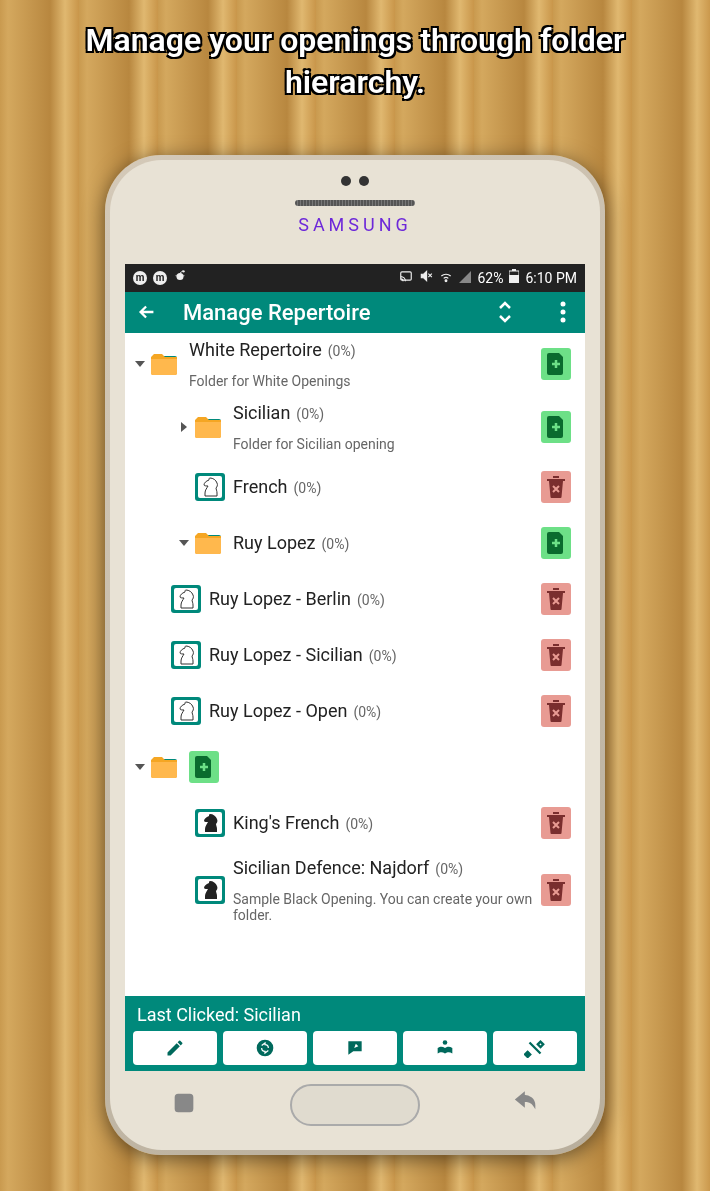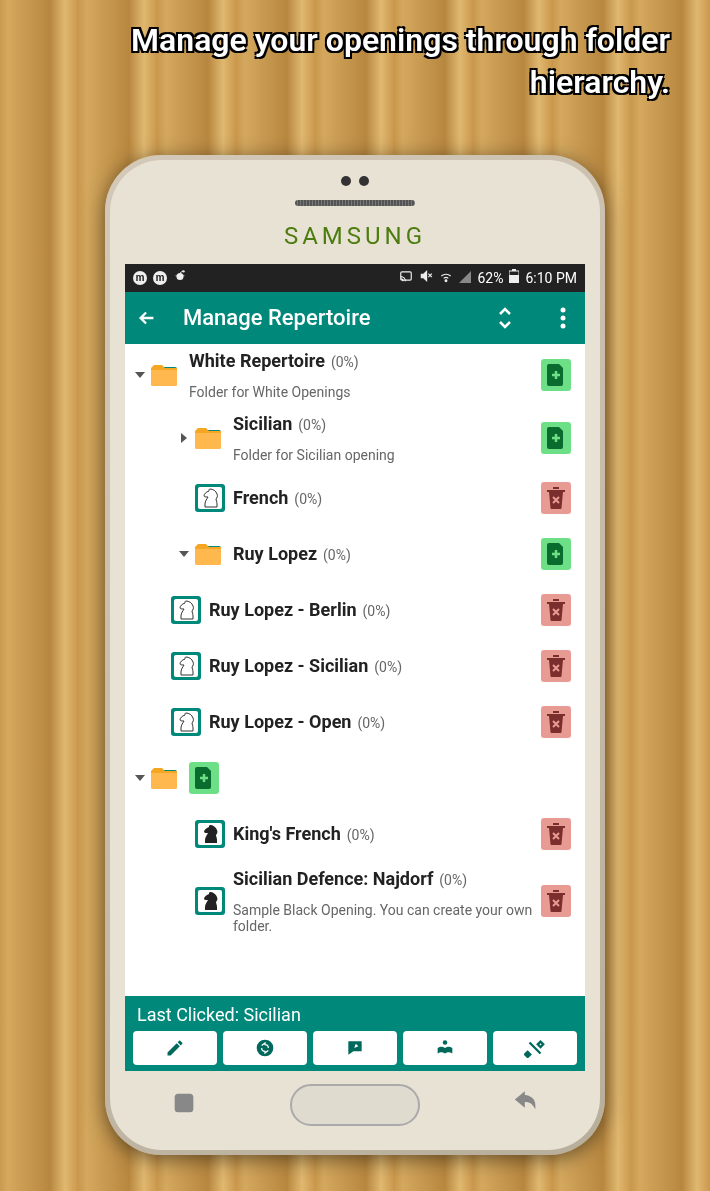--- a/index.html
+++ b/index.html
@@ -8,21 +8,21 @@
   width: 710px;
   height: 1191px;
   background: repeating-linear-gradient(90deg, #c99a4f 0, #d4a85e 8px, #b8873f 50px, #e0b870 65px, #c9964a 79px);
   position: relative;
   overflow: hidden;
 }
 .caption {
   color: #fff;
   font-size: 32px;
   font-weight: 600;
-  text-align: right;
+  text-align: center;
   padding: 20px 40px 0;
   text-shadow: -2px -2px 0 #000, 2px -2px 0 #000, -2px 2px 0 #000, 2px 2px 0 #000;
   line-height: 1.3;
 }
 .phone {
   position: absolute;
   left: 50%;
   top: 155px;
   transform: translateX(-50%);
   width: 500px;
@@ -37,21 +37,21 @@
   background: #e8e2d5;
   border-radius: 52px;
   padding: 10px;
   display: flex;
   flex-direction: column;
   align-items: center;
 }
 .phone-top { height: 95px; width: 100%; text-align: center; position: relative; }
 .sensor { width: 10px; height: 10px; background: #333; border-radius: 50%; display: inline-block; margin: 6px 4px; }
 .speaker { width: 120px; height: 6px; background: repeating-linear-gradient(90deg,#555 0 2px,#777 2px 3px); border-radius: 3px; margin: 4px auto; }
-.brand { font-size: 24px; letter-spacing: 4px; color: #4d7c0f; font-weight: 400; margin-top: 16px; }
+.brand { font-size: 18px; letter-spacing: 4px; color: #6d28d9; font-weight: 400; margin-top: 8px; }
 .screen {
   width: 460px;
   height: 816px;
   background: #fff;
   overflow: hidden;
   display: flex;
   flex-direction: column;
 }
 .status-bar {
   background: #222;
@@ -61,36 +61,36 @@
   align-items: center;
   justify-content: space-between;
   padding: 0 8px;
   font-size: 14px;
 }
 .status-left, .status-right { display: flex; align-items: center; gap: 6px; }
 .st-dot { width: 14px; height: 14px; border-radius: 50%; background: #eee; display: inline-flex; align-items: center; justify-content: center; font-size: 10px; color: #222; font-weight: bold; }
 .app-bar {
   background: #00897b;
   color: #fff;
-  height: 52px;
+  height: 41px;
   display: flex;
   align-items: center;
   padding: 0 8px;
   gap: 22px;
 }
 .app-bar .title { font-size: 22px; font-weight: 500; flex: 1; }
 .ic-btn { width: 28px; height: 28px; display: flex; align-items: center; justify-content: center; cursor: pointer; }
 .tree {
   flex: 1;
   overflow-y: auto;
   background: #fff;
 }
 .row { display: flex; align-items: center; padding: 6px 6px 6px 0; min-height: 56px; }
 .row .lbl { flex: 1; padding-right: 6px; }
-.row .name { font-size: 18px; color: #222; font-weight: 700; }
+.row .name { font-size: 18px; color: #222; font-weight: 400; }
 .row .pct { font-size: 14px; color: #666; margin-left: 6px; }
 .row .sub { font-size: 14px; color: #666; margin-top: 13px; line-height: 1.2; }
 .chev { width: 22px; display: flex; justify-content: center; font-size: 18px; color: #555; }
 .icon-box { width: 30px; height: 28px; margin-right: 8px; flex-shrink: 0; display: flex; align-items: center; justify-content: center; }
 .act-btn { width: 30px; height: 32px; border-radius: 3px; display: flex; align-items: center; justify-content: center; margin-right: 8px; cursor: pointer; }
 .add { background: #6de087; }
 .del { background: #e89b93; }
 .footer {
   background: #00897b;
   color: #ffffff;

